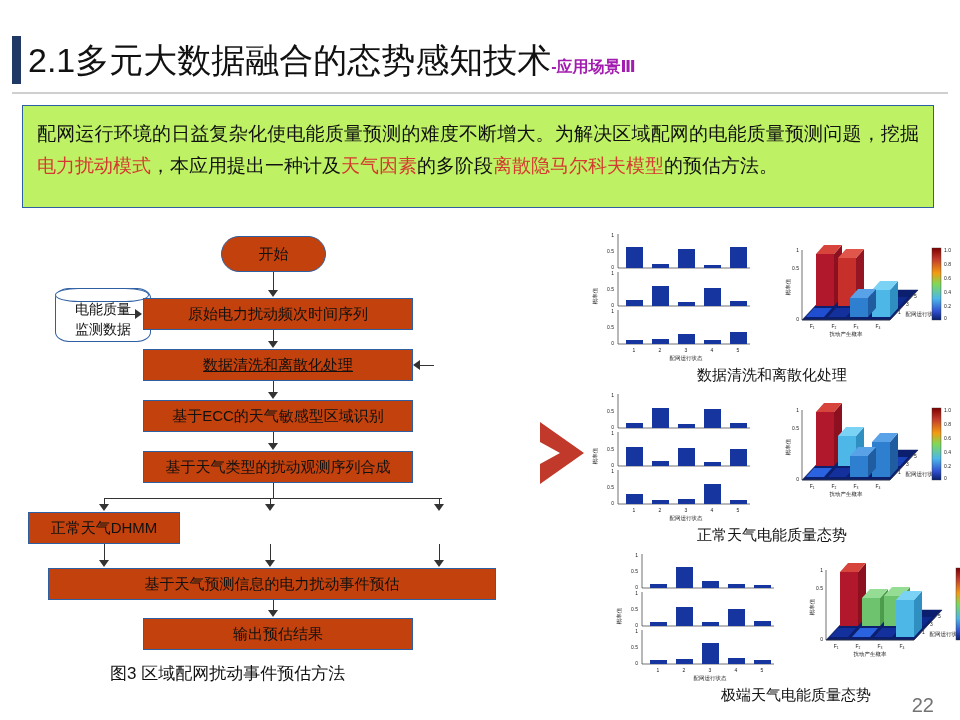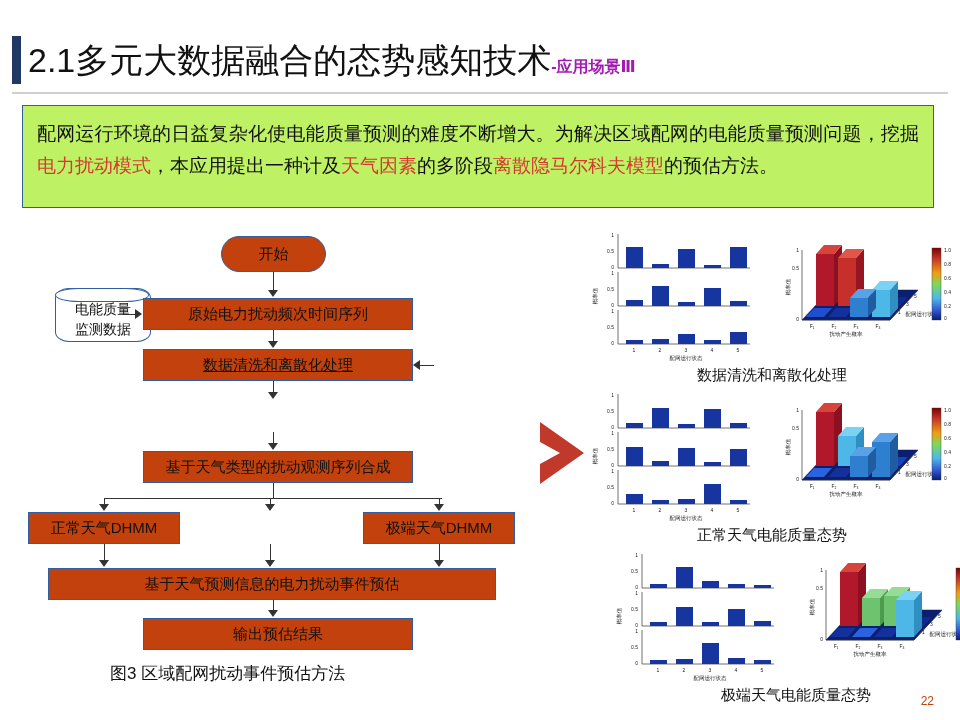--- a/index.html
+++ b/index.html
@@ -42,21 +42,21 @@
   .hline{height:1.4px;}
   .arrowdown{position:absolute;width:0;height:0;border-left:5px solid transparent;border-right:5px solid transparent;border-top:7px solid #333;}
   .arrowleft{position:absolute;width:0;height:0;border-top:5px solid transparent;border-bottom:5px solid transparent;border-right:7px solid #333;}
   .arrowright{position:absolute;width:0;height:0;border-top:5px solid transparent;border-bottom:5px solid transparent;border-left:7px solid #333;}
   #fig-caption{position:absolute;left:110px;top:662px;font-size:17px;color:#111;}
   
   #big-arrow{position:absolute;left:534px;top:418px;width:60px;height:70px;}
   
   .chart-block{position:absolute;}
   .chart-caption{position:absolute;font-size:15px;color:#111;text-align:center;width:100%;}
-  #page-number{position:absolute;right:26px;top:694px;font-size:12px;color:#c2410c;}
+  #page-number{position:absolute;right:26px;top:694px;font-size:20px;color:#737373;}
   svg{display:block;}
 </style>
 </head>
 <body>
 
 <div id="title-accent"></div>
 <div id="title-main">
   <span>2.1多元大数据融合的态势感知技术</span><span id="title-sub">-应用场景Ⅲ</span>
 </div>
 <div id="title-rule"></div>
@@ -70,24 +70,24 @@
   <div class="node rounded" style="left:213px;top:18px;width:105px;height:36px;">开始</div>
 
   <div class="cyl" style="left:20px;top:70px;width:96px;height:54px;padding-top:8px;flex-direction:column;margin-left:27px;">
      <span>电能质量</span>
      <span>监测数据</span>
   </div>
 
 
   <div class="node" style="left:135px;top:80px;width:270px;height:32px;">原始电力扰动频次时间序列</div>
   <div class="node" style="left:135px;top:131px;width:270px;height:32px;text-decoration:underline;">数据清洗和离散化处理</div>
+  <div class="node" style="left:135px;top:182px;width:270px;height:32px;">基于ECC的天气敏感型区域识别</div>
   <div class="node" style="left:20px;top:294px;width:152px;height:32px;">正常天气DHMM</div>
 
   <div class="node" style="left:135px;top:233px;width:270px;height:32px;">基于天气类型的扰动观测序列合成</div>
-  <div class="node" style="left:355px;top:294px;width:152px;height:32px;">极端天气DHMM</div>
 
   <div class="node" style="left:40px;top:350px;width:448px;height:32px;">基于天气预测信息的电力扰动事件预估</div>
   <div class="node" style="left:135px;top:400px;width:270px;height:32px;">输出预估结果</div>
 
   <div class="ln vline" style="left:265px;top:54px;height:19px;"></div>
   <div class="arrowdown" style="left:260px;top:72px;"></div>
 
   <div class="ln vline" style="left:265px;top:112px;height:12px;"></div>
   <div class="arrowdown" style="left:260px;top:123px;"></div>
 

